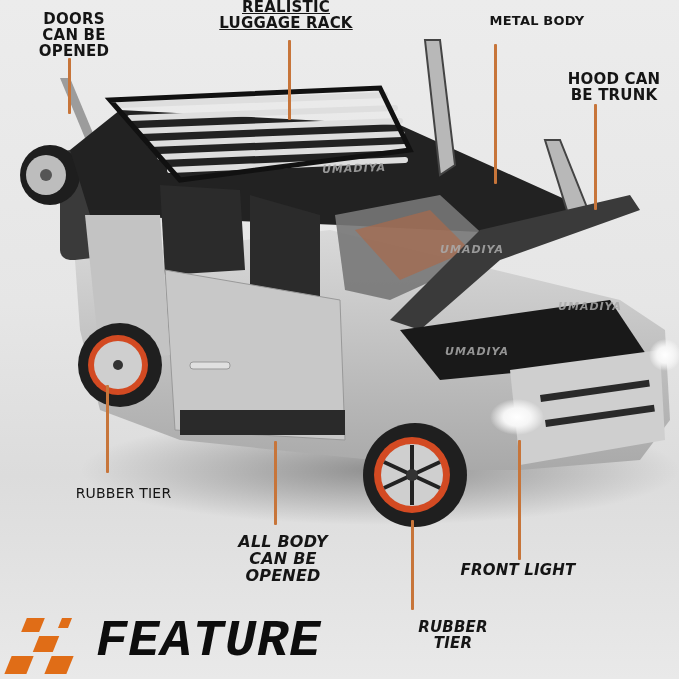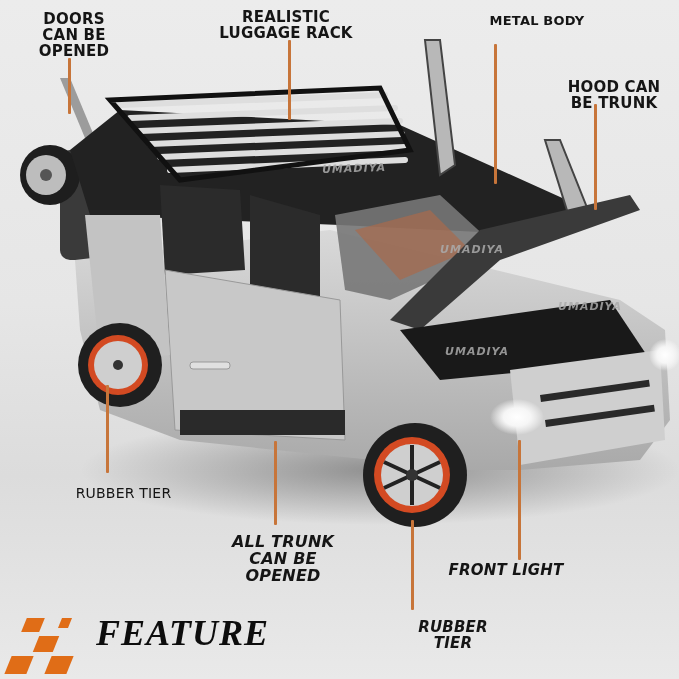--- a/index.html
+++ b/index.html
@@ -12,23 +12,23 @@
   .label {
     position:absolute; color:#151515; font-weight:700; text-align:center;
     line-height:1.05; letter-spacing:0.2px; font-size:15px;
     font-family: "DejaVu Sans", sans-serif;
   }
   .label.italic { font-style:italic; }
   .label.plain { font-weight:400; font-family:"DejaVu Sans", sans-serif; }
   .label.big { font-size:13px; }
   .leader { position:absolute; width:3px; background:#c7753a; border-radius:1px; }
   .feature-title {
-    position:absolute; left:96px; top:612px; font-size:36px; font-weight:900;
+    position:absolute; left:96px; top:612px; font-size:52px; font-weight:900;
     font-style:italic; color:#0d0d0d; letter-spacing:1px;
-    font-family:Liberation Serif, serif;
+    font-family:Liberation Mono, monospace;
   }
   .logo { position:absolute; left:4px; top:616px; width:66px; height:60px; }
   .logo div { position:absolute; background:#e06d17; transform:skewX(-22deg); }
   .car { position:absolute; left:0; top:0; width:679px; height:679px; }
   .wm { position:absolute; font-style:italic; font-weight:700; font-size:11px; color:rgba(170,170,170,0.85);
         letter-spacing:1px; font-family:"DejaVu Sans", sans-serif; }
 </style>
 </head>
 <body>
 
@@ -119,50 +119,50 @@
   <div class="wm" style="left:445px;top:345px;">UMADIYA</div>
   <div class="wm" style="left:558px;top:300px;">UMADIYA</div>
   <div class="wm" style="left:440px;top:243px;">UMADIYA</div>
 
   <div class="label" style="left:8px;top:12px;width:132px;">
     <div>DOORS</div>
     <div>CAN BE OPENED</div>
   </div>
   <div class="leader" style="left:68px;top:58px;height:56px;"></div>
 
-  <div class="label" style="left:212px;top:10px;width:148px;">
+  <div class="label" style="left:212px;top:0px;width:148px;text-decoration:underline;">
     <div>REALISTIC</div>
     <div>LUGGAGE RACK</div>
   </div>
   <div class="leader" style="left:288px;top:40px;height:80px;"></div>
 
   <div class="label big" style="left:462px;top:14px;width:150px;">
     <div>METAL BODY</div>
   </div>
   <div class="leader" style="left:494px;top:44px;height:140px;"></div>
 
-  <div class="label" style="left:562px;top:80px;width:104px;">
+  <div class="label" style="left:562px;top:72px;width:104px;">
     <div>HOOD CAN</div>
     <div>BE TRUNK</div>
   </div>
   <div class="leader" style="left:594px;top:104px;height:106px;"></div>
 
   <div class="leader" style="left:106px;top:385px;height:88px;"></div>
   <div class="label plain" style="left:66px;top:486px;width:115px;font-size:14px;">
     <div>RUBBER TIER</div>
   </div>
 
   <div class="leader" style="left:274px;top:441px;height:84px;"></div>
   <div class="label italic" style="left:210px;top:534px;width:146px;font-size:16px;">
-    <div>ALL TRUNK</div>
+    <div>ALL BODY</div>
     <div>CAN BE OPENED</div>
   </div>
 
   <div class="leader" style="left:518px;top:440px;height:120px;"></div>
-  <div class="label italic" style="left:448px;top:563px;width:116px;">
+  <div class="label italic" style="left:460px;top:563px;width:116px;">
     <div>FRONT LIGHT</div>
   </div>
 
   <div class="leader" style="left:411px;top:520px;height:90px;"></div>
   <div class="label italic" style="left:400px;top:620px;width:106px;">
     <div>RUBBER TIER</div>
   </div>
 
   <div class="logo">
     <div style="left:20px;top:2px;width:18px;height:14px;"></div>

